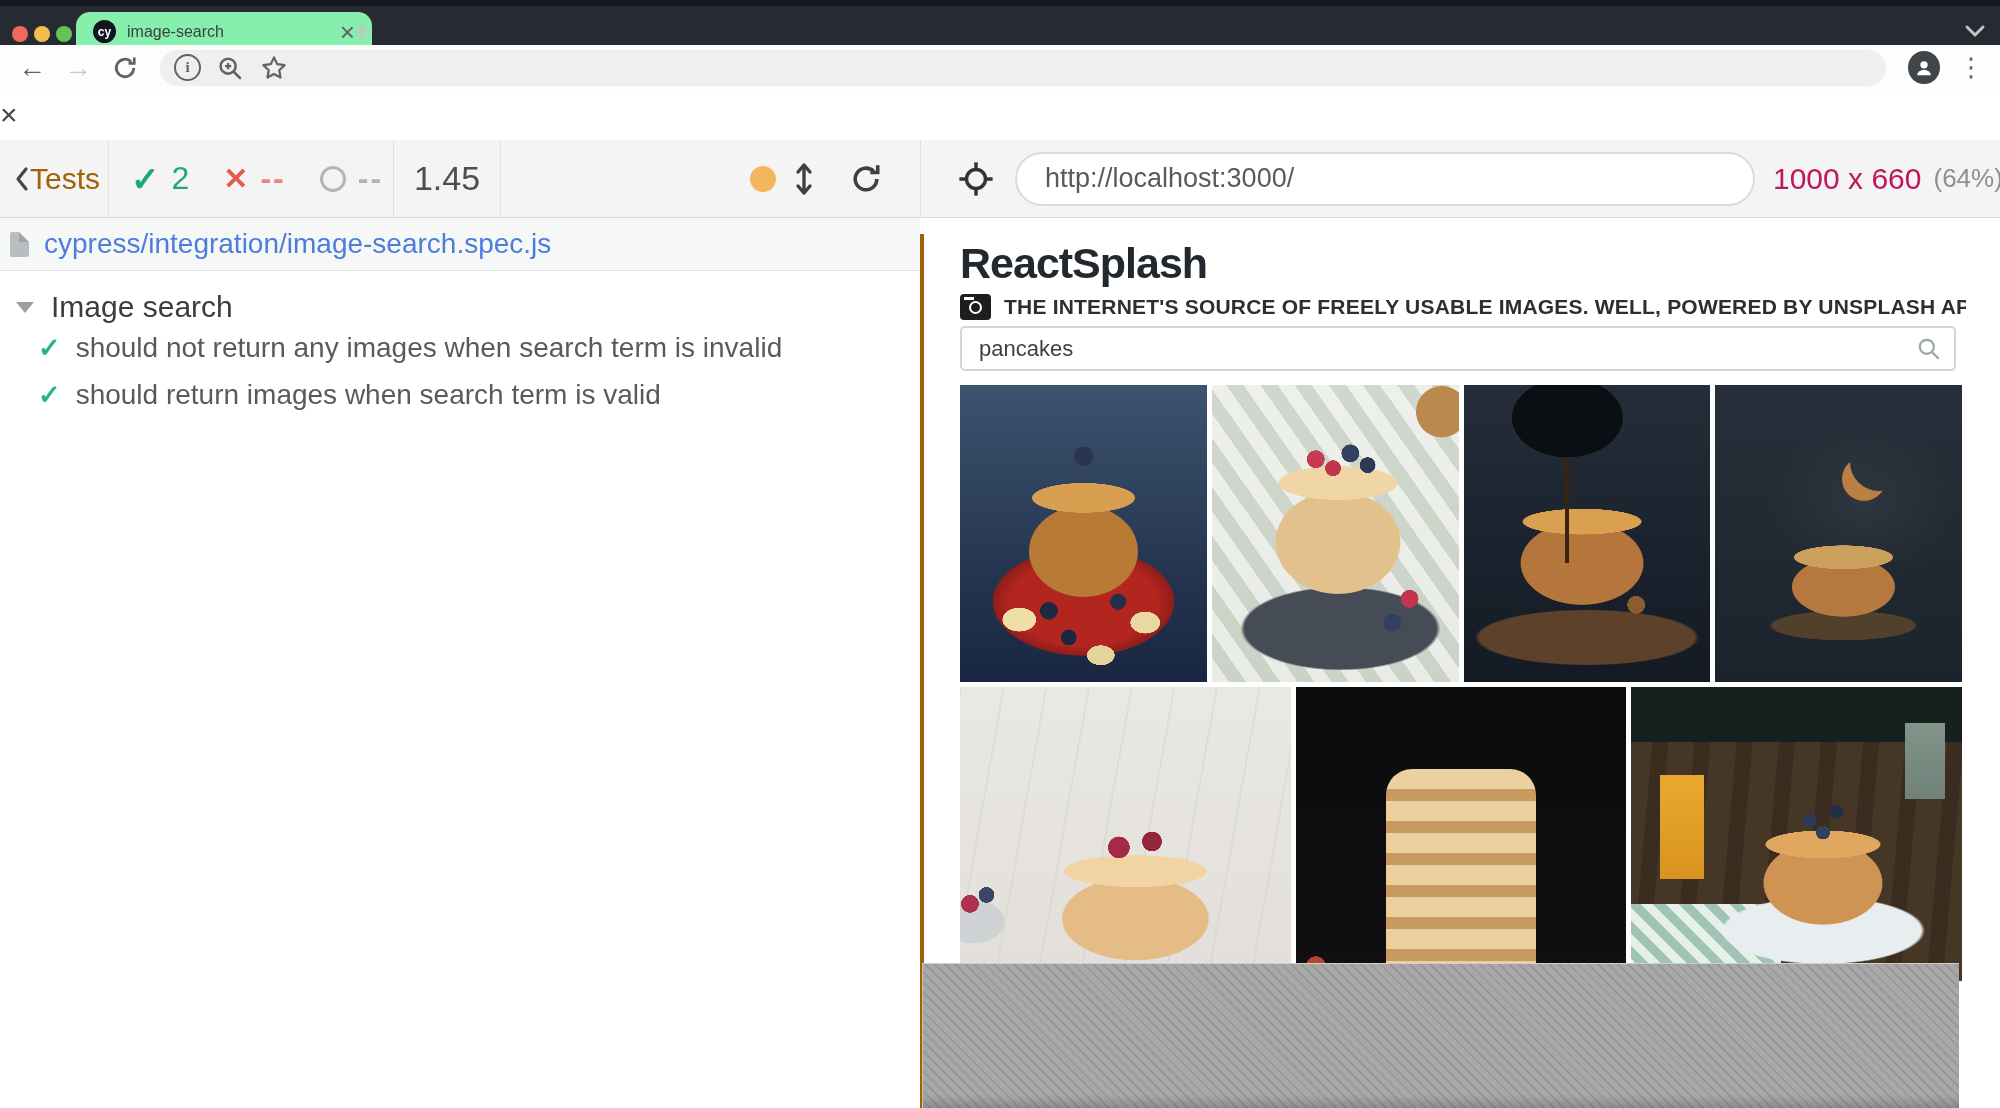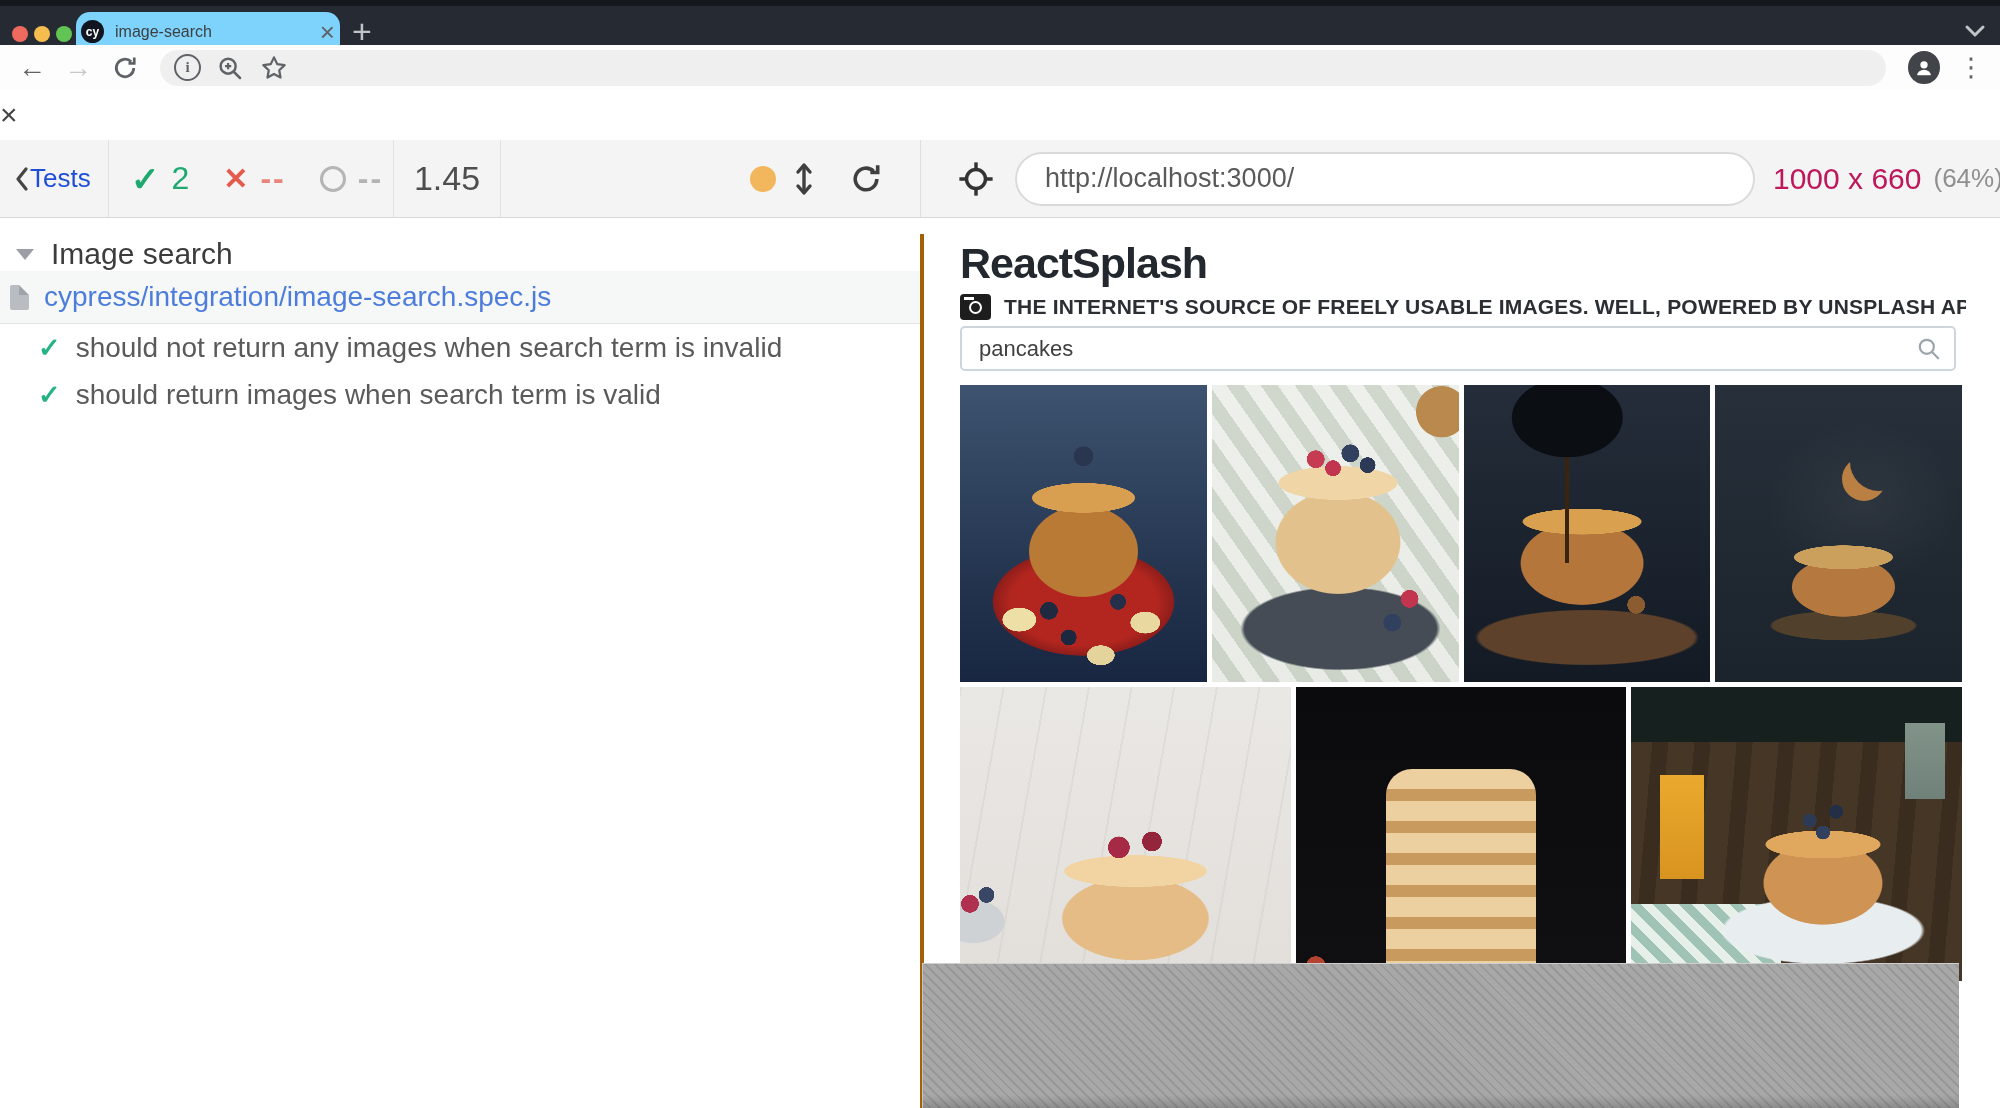--- a/index.html
+++ b/index.html
@@ -7,22 +7,22 @@
        font-family:"Liberation Sans",sans-serif;overflow:hidden;
        -webkit-font-smoothing:antialiased}
   .abs{position:absolute}
 
   
   #tabstrip{left:0;top:0;width:2000px;height:45px;background:#262b33;border-top:6px solid #15181d}
   .tl{position:absolute;top:20px;width:16px;height:16px;border-radius:50%}
   #tl-close{left:12px;background:#ee6a5f}
   #tl-min{left:34px;background:#f5bd4f}
   #tl-zoom{left:56px;background:#61c454}
-  #tab{position:absolute;left:76px;top:6px;width:264px;height:39px;background:#7dd3fc;
-       border-radius:14px 14px 0 0;display:flex;align-items:center;padding:0 5px;box-sizing:border-box}
+  #tab{position:absolute;left:76px;top:6px;width:296px;height:39px;background:#86efac;
+       border-radius:14px 14px 0 0;display:flex;align-items:center;padding:0 17px;box-sizing:border-box}
   #tab-favicon{width:23px;height:23px;border-radius:50%;background:#10151f;color:#fff;
        font-size:12px;font-weight:bold;display:flex;align-items:center;justify-content:center;flex:0 0 auto}
   #tab-title{font-size:16px;color:#3d4043;margin-left:11px;flex:1;white-space:nowrap;overflow:hidden}
   #tab-close{color:#5f6368;font-size:26px;line-height:26px;cursor:default}
   #newtab{position:absolute;left:352px;top:8px;color:#c0c3c7;font-size:34px;font-weight:300;line-height:34px}
   #strip-chevron{position:absolute;left:1962px;top:16px;color:#c0c3c7}
 
   
   #navbar{left:0;top:45px;width:2000px;height:45px;background:#fdfdfd;border-bottom:1px solid #ececec;
           display:flex;align-items:center}
@@ -47,21 +47,21 @@
   #banner-close{font-size:30px;color:#444;margin-right:26px;line-height:30px}
 
   
   #cytoolbar{left:0;top:140px;width:2000px;height:78px;background:#f4f4f4;border-bottom:1px solid #d8d8d8;
              display:flex;align-items:stretch;box-sizing:border-box}
   .tb-left{width:920px;display:flex;align-items:center;flex:0 0 auto}
   .tb-right{flex:1;display:flex;align-items:center;border-left:1px solid #dedede}
   .tdiv{width:1px;background:#e2e2e2;align-self:stretch}
   #back-tests{display:flex;align-items:center;margin:0 0 0 14px;width:94px}
   #back-tests svg{flex:0 0 auto}
-  #back-tests-label{font-size:26px;color:#1d4ed8;margin-left:0}
+  #back-tests-label{font-size:30px;color:#a16207;margin-left:0}
   .stats{display:flex;align-items:center;margin-left:22px;width:262px}
   .stat{display:flex;align-items:center;margin-right:34px}
   .stat-icon-pass{color:#1ea971;font-size:34px;font-weight:bold}
   .stat-icon-fail{color:#e45b4e;font-size:30px;font-weight:bold}
   .stat-val-pass{color:#1ea971;font-size:32px;margin-left:12px}
   .stat-val-fail{color:#e8857b;font-size:32px;font-weight:bold;margin-left:12px;letter-spacing:2px}
   .stat-ring{width:26px;height:26px;border:3px solid #b5b5b5;border-radius:50%;box-sizing:border-box}
   .stat-val-pend{color:#b3b3b3;font-size:32px;font-weight:bold;margin-left:12px;letter-spacing:2px}
   #timer{width:106px;text-align:center;font-size:34px;color:#4e4e4e}
   #snapshot-group{margin-left:auto;display:flex;align-items:center}
@@ -306,27 +306,27 @@
         </svg>
     </div>
     <input id="aut-url" value="http://localhost:3000/" style="">
     <div id="viewport-size">1000 x 660</div>
     <div id="viewport-scale">(64%)</div>
 
   </div>
 </div>
 
 <div class="abs" id="reporter">
+  <div id="spec-row">
+    <div id="doc-icon"></div>
+    <a id="spec-link">cypress/integration/image-search.spec.js</a>
+  </div>
   <div id="suite-row">
     <div id="suite-caret"></div>
     <div id="suite-title">Image search</div>
-  </div>
-  <div id="spec-row">
-    <div id="doc-icon"></div>
-    <a id="spec-link">cypress/integration/image-search.spec.js</a>
   </div>
   <div class="test-row">
     <span class="test-check">✓</span>
     <span class="test-name">should not return any images when search term is invalid</span>
   </div>
   <div class="test-row">
     <span class="test-check">✓</span>
     <span class="test-name">should return images when search term is valid</span>
   </div>
 </div>

